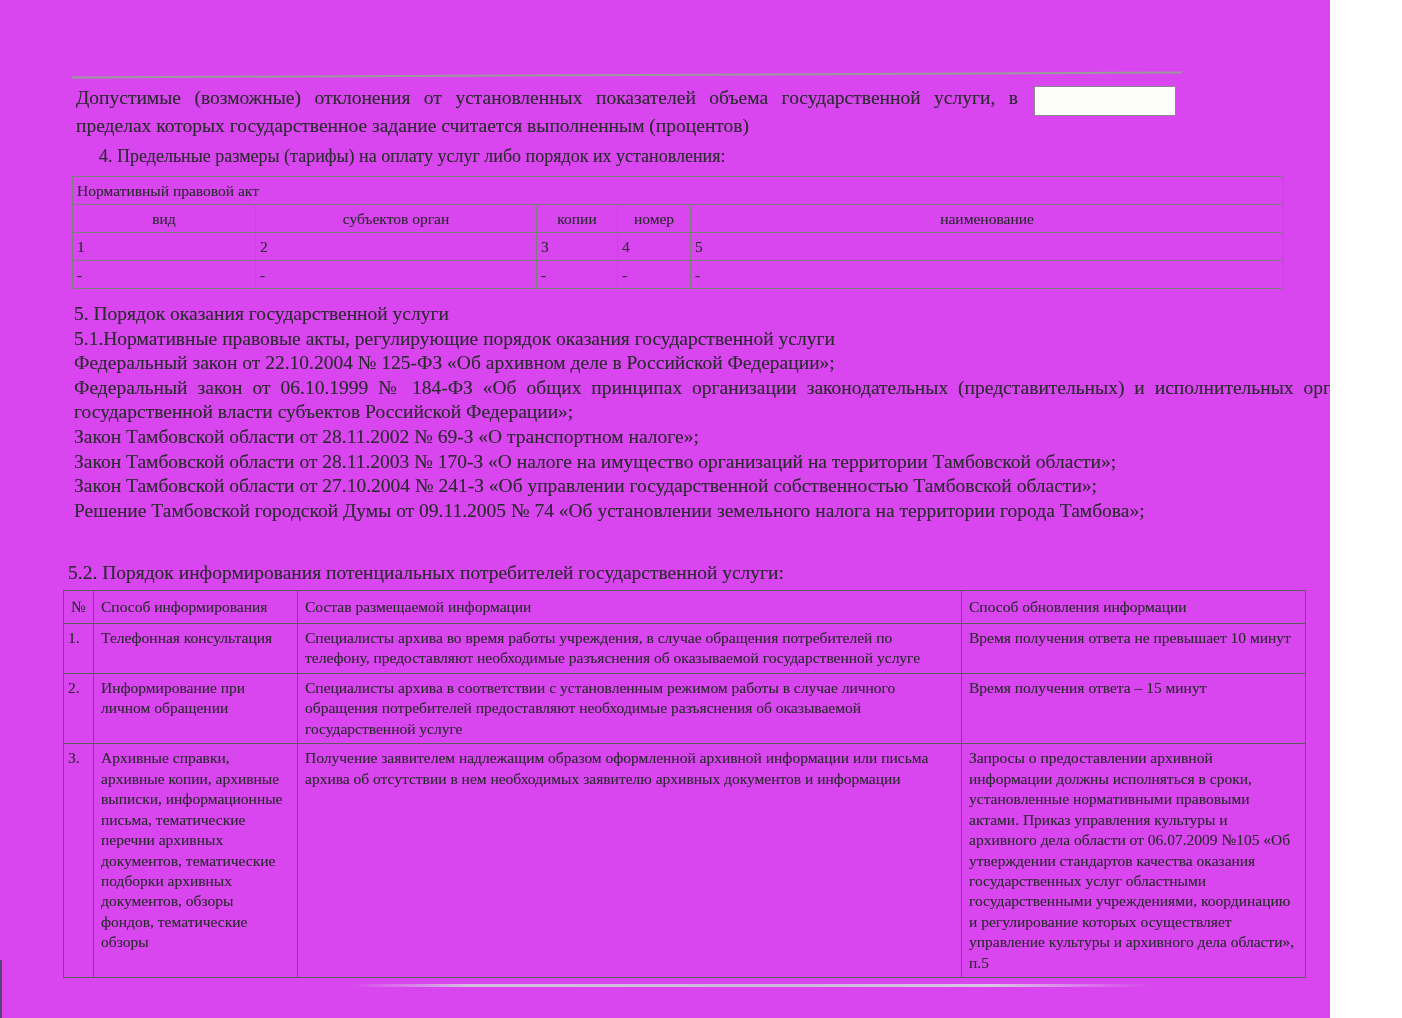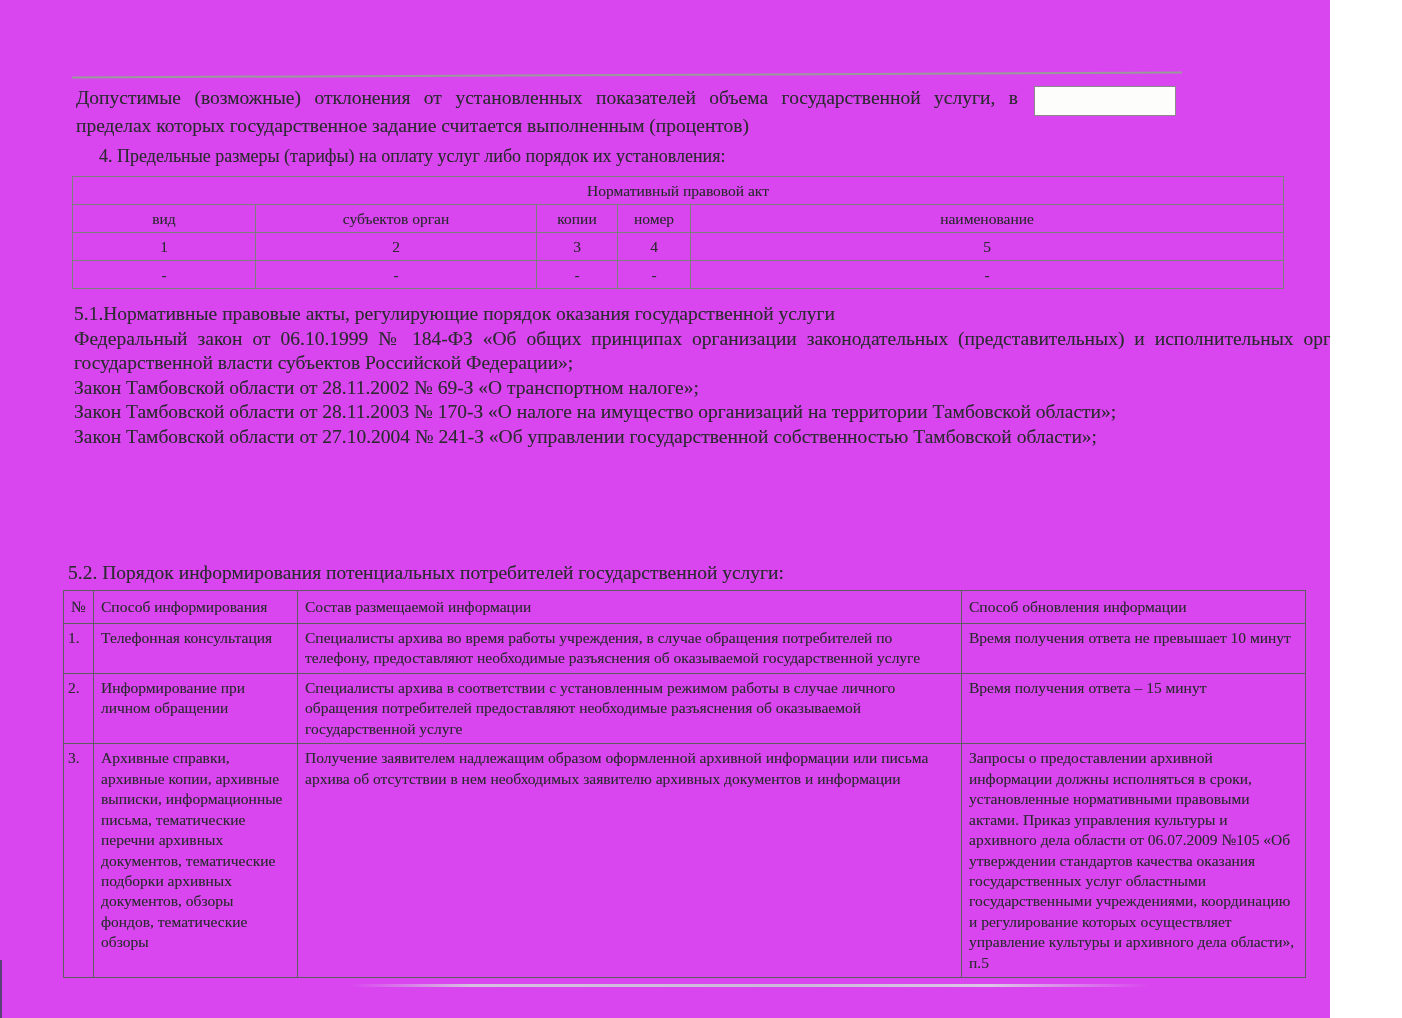--- a/index.html
+++ b/index.html
@@ -51,21 +51,20 @@
 
   .t1 {
     position: absolute;
     left: 72px; top: 176px;
     width: 1211px;
     font-size: 15.5px;
   }
   .t1 td, .t1 th {
     border: 1.5px solid #7d7d7d;
     font-weight: normal;
-    text-align: center;
     vertical-align: middle;
     height: 25px;
     padding: 1px 4px;
   }
 
   .s5 {
     position: absolute;
     left: 74px; top: 302px;
     width: 1295px;
     font-size: 19.5px;
@@ -161,25 +160,28 @@
         <td>-</td>
         <td>-</td>
         <td>-</td>
         <td>-</td>
         <td>-</td>
       </tr>
     </tbody>
   </table>
 
   <div class="s5">
+    <p>5. Порядок оказания государственной услуги</p>
     <p>5.1.Нормативные правовые акты, регулирующие порядок оказания государственной услуги</p>
+    <p>Федеральный закон от 22.10.2004 № 125-ФЗ «Об архивном деле в Российской Федерации»;</p>
     <p class="justify">Федеральный закон от 06.10.1999 № 184-ФЗ «Об общих принципах организации законодательных (представительных) и исполнительных органов государственной власти субъектов Российской Федерации»;</p>
     <p>Закон Тамбовской области от 28.11.2002 № 69-З «О транспортном налоге»;</p>
     <p>Закон Тамбовской области от 28.11.2003 № 170-З «О налоге на имущество организаций на территории Тамбовской области»;</p>
     <p>Закон Тамбовской области от 27.10.2004 № 241-З «Об управлении государственной собственностью Тамбовской области»;</p>
+    <p>Решение Тамбовской городской Думы от 09.11.2005 № 74 «Об установлении земельного налога на территории города Тамбова»;</p>
   </div>
 
   <div class="s52-heading">5.2. Порядок информирования потенциальных потребителей государственной  услуги:</div>
 
   <table class="t2">
     <colgroup>
       <col style="width:30px">
         <col style="width:204px">
         <col style="width:664px">
         <col style="width:344px">

